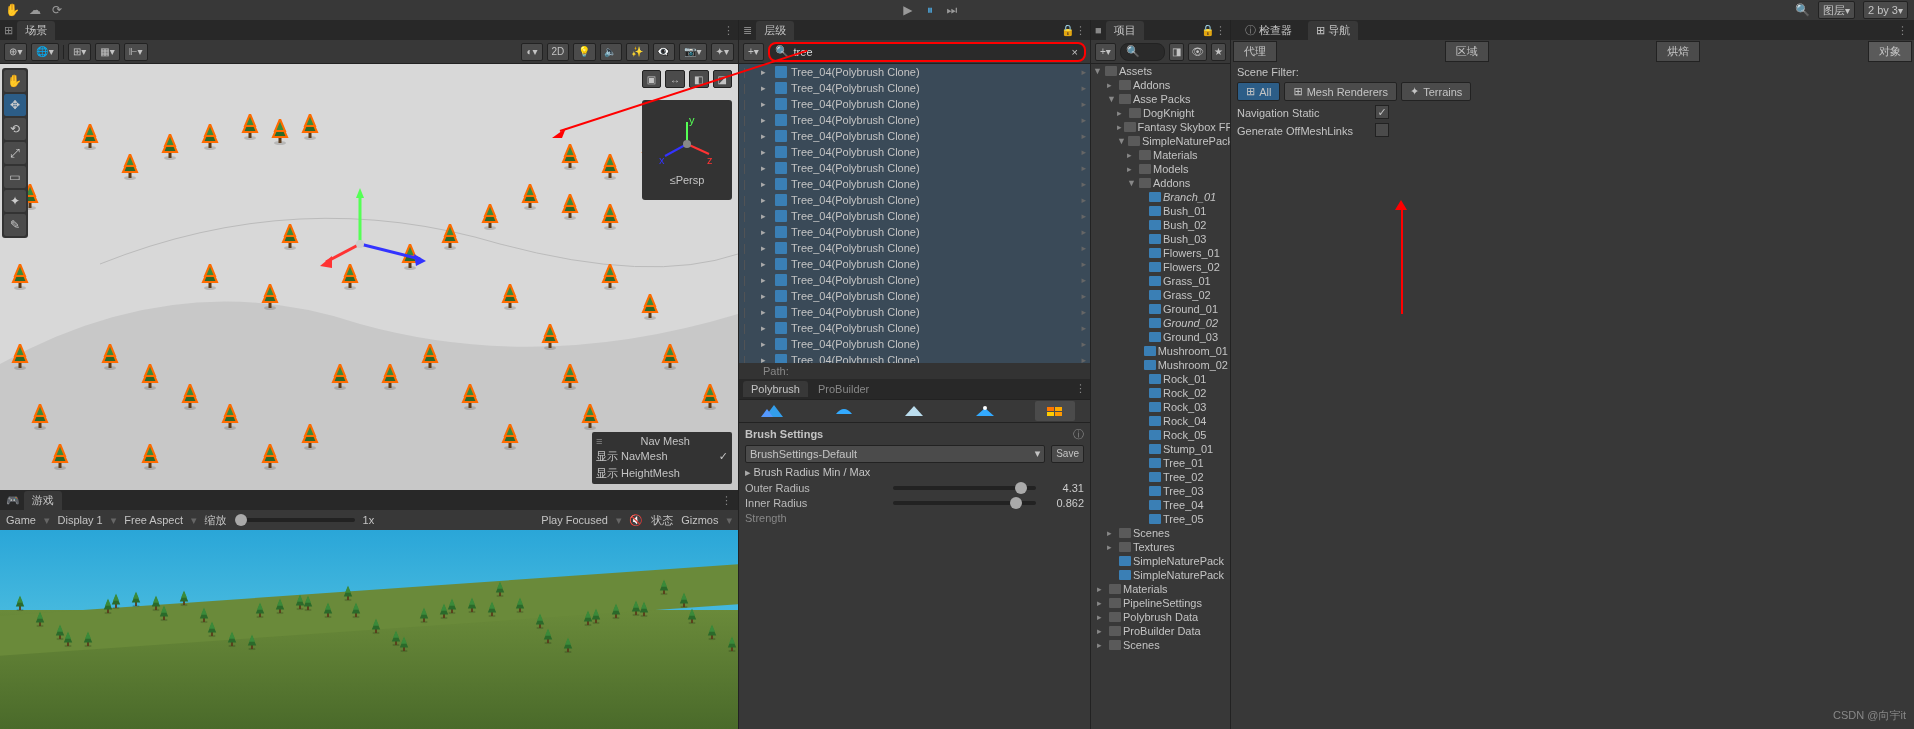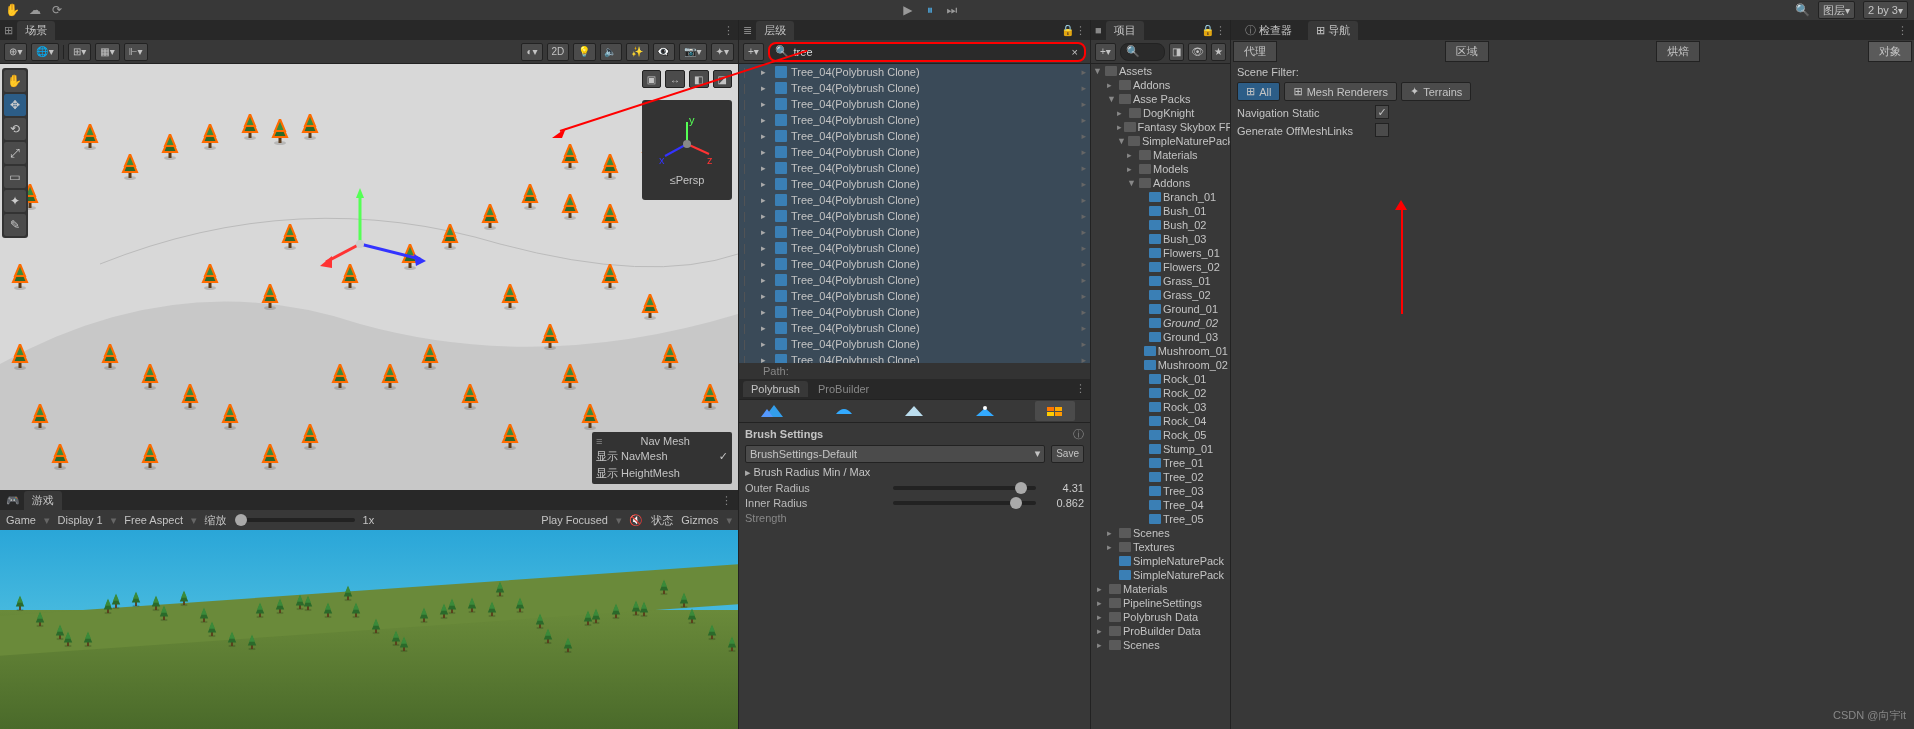--- a/index.html
+++ b/index.html
@@ -1056,21 +1056,21 @@
         <div class="pnode" style="padding-left: 36px;">
           <span class="ar">▸</span>
           <span class="fico folder"></span>
           <span>Models</span>
         </div>
         <div class="pnode" style="padding-left: 36px;">
           <span class="ar">▼</span>
           <span class="fico folder"></span>
           <span>Addons</span>
         </div>
-        <div class="pnode" style="padding-left: 46px;">
+        <div class="pnode" style="padding-left: 46px; font-style: italic;">
           <span class="ar"></span>
           <span class="fico prefab"></span>
           <span>Branch_01</span>
         </div>
         <div class="pnode" style="padding-left: 46px;">
           <span class="ar"></span>
           <span class="fico prefab"></span>
           <span>Bush_01</span>
         </div>
         <div class="pnode" style="padding-left: 46px;">

